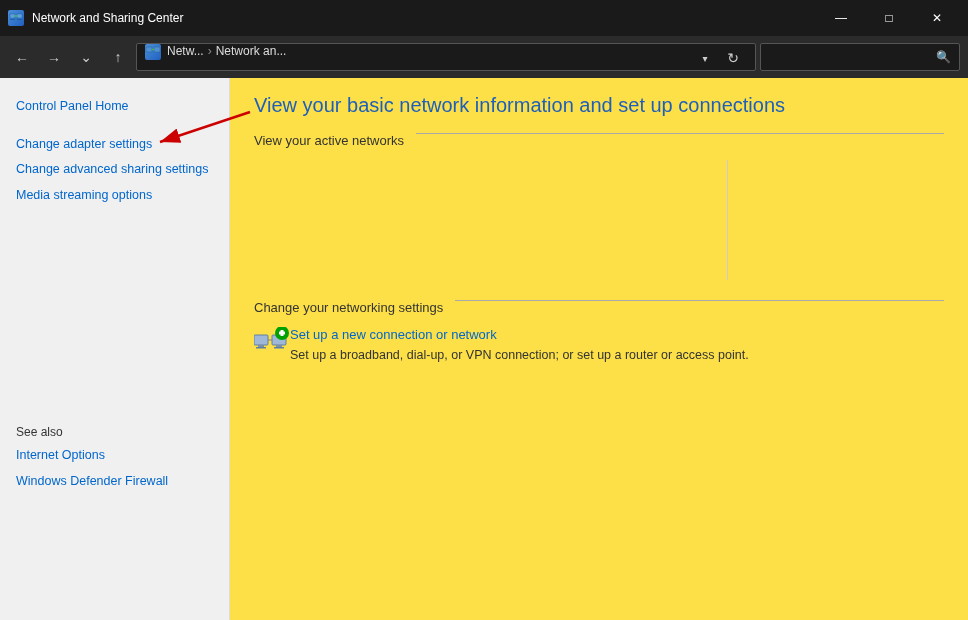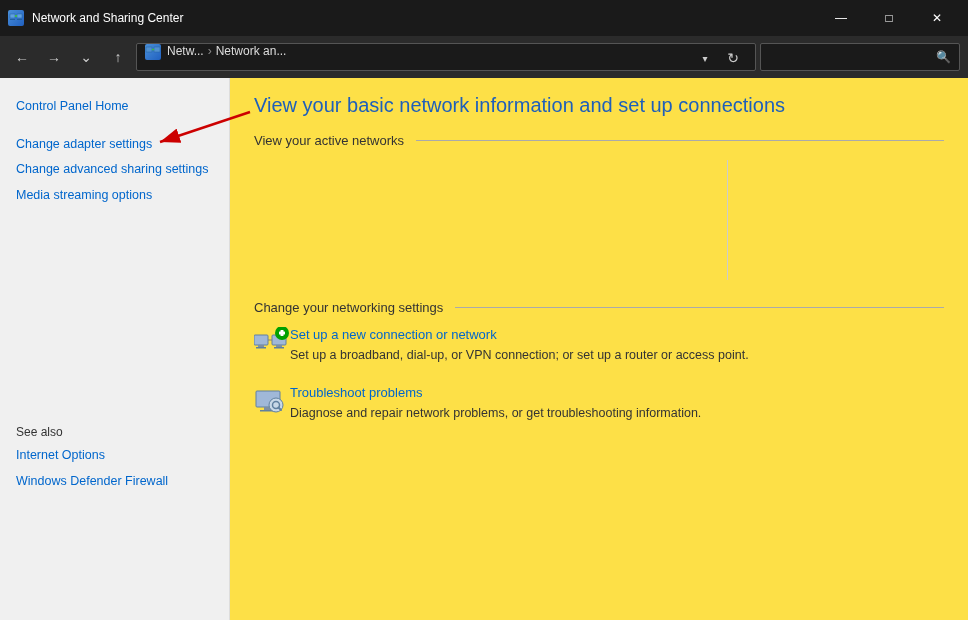--- a/index.html
+++ b/index.html
@@ -110,21 +110,20 @@
       background: #fde047;
     }
     .page-title {
       font-size: 20px;
       color: #1e5fbb;
       margin-bottom: 16px;
       font-weight: normal;
     }
     .section-header {
       display: flex;
-      align-items: center;
       margin-bottom: 12px;
     }
     .section-header-text {
       font-size: 13px;
       color: #333;
       margin-right: 12px;
       white-space: nowrap;
     }
     .section-divider {
       flex: 1;
@@ -308,34 +307,16 @@
             <rect x="25" y="4.5" width="6" height="3" rx="0.5" fill="white"></rect>
             <rect x="26.5" y="3" width="3" height="6" rx="0.5" fill="white"></rect>
           </svg>
         </div>
         <div>
           <a class="networking-link">Set up a new connection or network</a>
           <span class="networking-desc">Set up a broadband, dial-up, or VPN connection; or set up a router or access point.</span>
         </div>
       </div>
 
-      <div class="networking-item">
-        <div class="net-icon">
-          <svg width="36" height="36" viewBox="0 0 36 36">
-
-            <rect x="2" y="6" width="24" height="16" rx="1" fill="#a0b8d8" stroke="#6080a0" stroke-width="1"></rect>
-            <rect x="10" y="22" width="8" height="3" fill="#8090a0"></rect>
-            <rect x="6" y="25" width="16" height="1.5" fill="#6080a0"></rect>
-
-            <circle cx="22" cy="20" r="7" fill="#c8d8e8" stroke="#6080a0" stroke-width="1"></circle>
-            <circle cx="22" cy="20" r="3.5" fill="none" stroke="#6080a0" stroke-width="1.5"></circle>
-            <line x1="24.5" y1="22.5" x2="27" y2="25" stroke="#6080a0" stroke-width="2" stroke-linecap="round"></line>
-          </svg>
-        </div>
-        <div>
-          <a class="networking-link">Troubleshoot problems</a>
-          <span class="networking-desc">Diagnose and repair network problems, or get troubleshooting information.</span>
-        </div>
-      </div>
 
     </div>
   </div>
 </div>
 
 </body></html>

